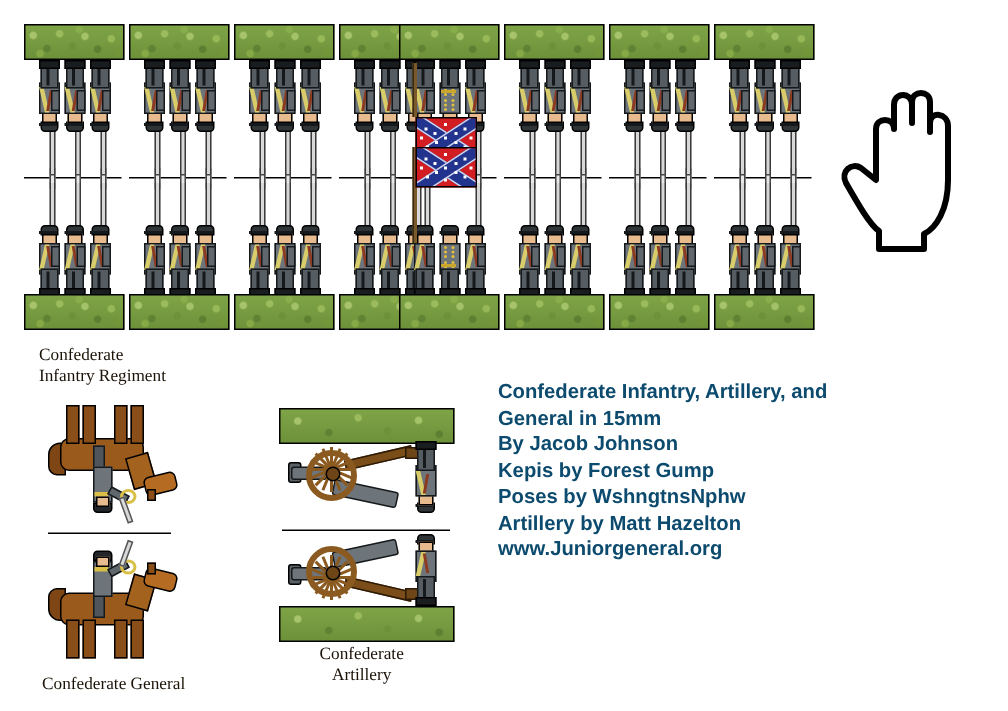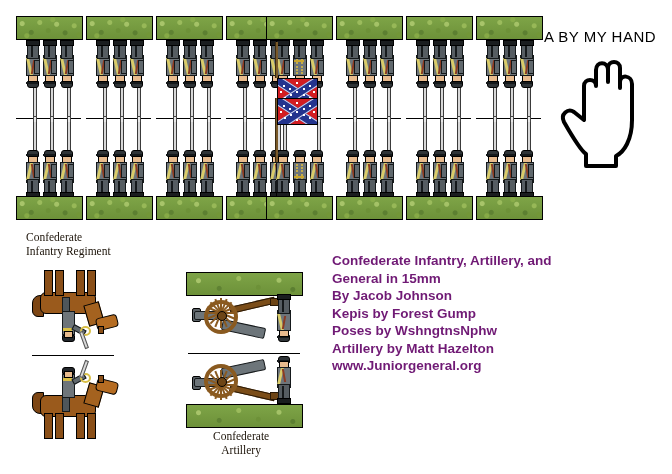--- a/index.html
+++ b/index.html
@@ -78,21 +78,21 @@
     position:absolute;text-align:center;
     font-family:"Liberation Sans", sans-serif;
     font-weight:bold;font-size:10px;color:#000;
   }
   .hand-wrap{position:absolute;}
 
   
   .credits{
     position:absolute;
     font-family:"Liberation Sans", sans-serif;
-    font-weight:bold;font-size:13.5px;line-height:17.5px;color:#701a75;
+    font-weight:bold;font-size:13.5px;line-height:17.5px;color:#0c4a6e;
     white-space:pre;
   }
 
   
   .caption{
     position:absolute;
     font-family:"Liberation Serif", serif;
     font-size:11.5px;line-height:14px;color:#1b1208;white-space:pre;
   }
 
@@ -959,35 +959,35 @@
             <div class="sld-arm"></div>
             <div class="sld-legs"></div>
             <div class="sld-legsplit"></div>
             <div class="sld-boots"></div>
           </div>
         </div>
         <div class="base" style="top:74px;"></div>
       </div>
     </div>
 
-  <div class="logo-top" style="left:530px;top:28px;width:140px;">A BY MY HAND</div>
 
   <div class="hand-wrap" style="left:556px;top:48px;">
     <svg width="96" height="122" viewBox="0 0 96 122" aria-hidden="true">
       <path d="M8,74 C4,66 12,60 18,64 L28,72 L28,38 C28,30 40,30 40,38 L40,22
                C40,13 52,13 52,22 L52,34 L52,20 C52,12 64,12 64,20 L64,40
                L64,34 C64,26 76,27 76,36 L76,72 C76,92 68,104 60,108 L60,118
                L30,118 L30,106 C24,102 16,88 8,74 Z" fill="#ffffff" stroke="#000000" stroke-width="4" stroke-linejoin="round"></path>
     </svg>
   </div>
 
 
   <div class="caption" style="left:26px;top:230px;">Confederate
 Infantry Regiment</div>
 
+  <div class="caption" style="left:28px;top:449px;">Confederate General</div>
 
   <div class="caption" style="left:213px;top:429px;text-align:center;">Confederate
 Artillery</div>
 
   <div class="credits" style="left:332px;top:252px;">Confederate Infantry, Artillery, and
 General in 15mm
 By Jacob Johnson
 Kepis by Forest Gump
 Poses by WshngtnsNphw
 Artillery by Matt Hazelton

